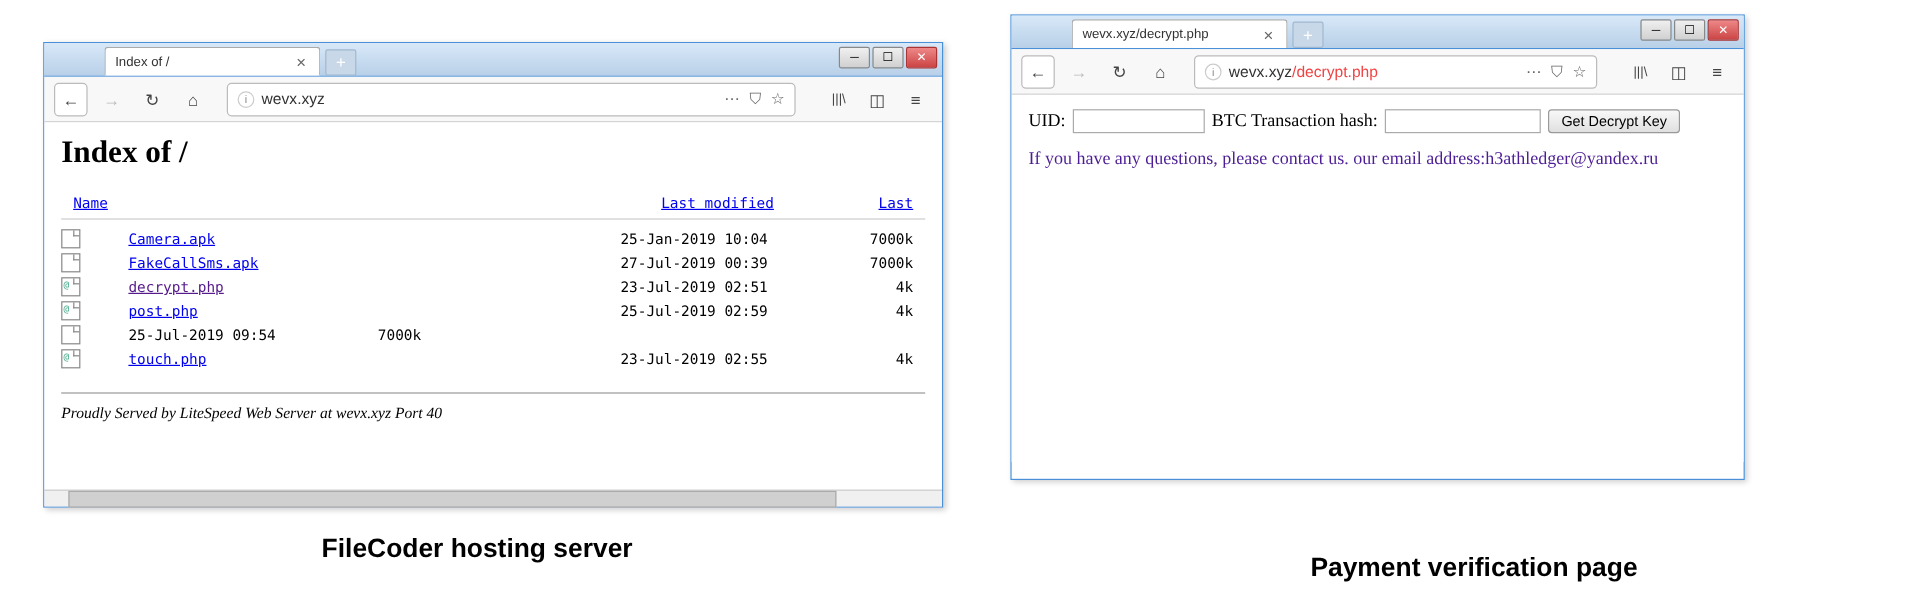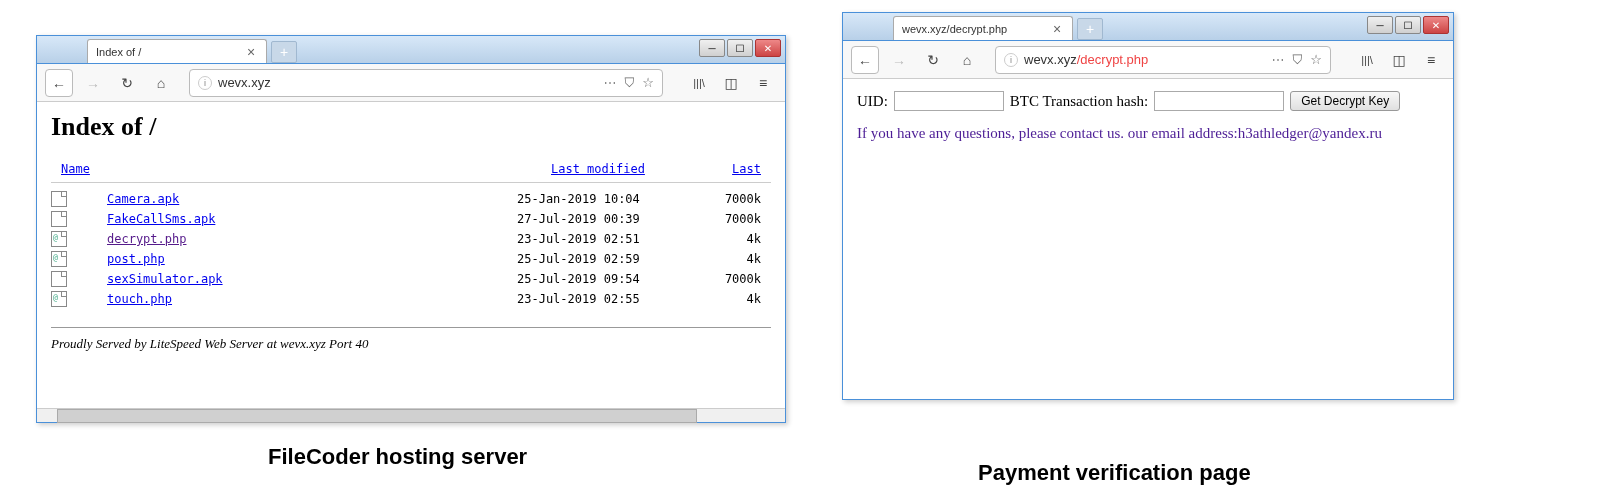--- a/index.html
+++ b/index.html
@@ -41,21 +41,21 @@
     hr.sep { margin: 8px 0; border: none; border-top: 1px solid #999; }
     .footer-text { font-family: "Times New Roman", serif; font-style: italic; font-size: 13px; }
     .scrollbar-h { position: absolute; bottom: 0; left: 0; right: 0; height: 14px; background: #f0f0f0; border-top: 1px solid #ccc; display: flex; }
     .scroll-thumb { background: #d0d0d0; border: 1px solid #aaa; height: 14px; }
     .form-row { display: flex; align-items: center; gap: 6px; font-family: "Times New Roman", serif; font-size: 15px; padding: 2px 0; }
     .form-row input[type="text"] { border: 1px solid #aaa; height: 20px; font-size: 12px; padding: 0 3px; }
     .form-btn { background: linear-gradient(to bottom,#f8f8f8,#e0e0e0); border: 1px solid #999; border-radius: 3px; padding: 2px 10px; font-size: 12px; }
     .contact-text { font-family: "Times New Roman", serif; color: #4c1d95; font-size: 15px; margin-top: 12px; }
     .caption { position: absolute; font-weight: bold; font-size: 22px; }
     .caption-left { left: 268px; top: 444px; }
-    .caption-right { left: 978px; top: 460px; }
+    .caption-right { left: 1092px; top: 460px; }
   </style>
 </head>
 <body>
 
 <div class="window window-left">
   <div class="titlebar">
     <div class="tab">
       <span class="tab-title">Index of /</span>
       <span class="tab-close">×</span>
     </div>
@@ -123,21 +123,20 @@
             <span class="corner"></span>
           </span>
           <span class="col-name"><a href="#" class="">post.php</a></span>
           <span class="col-mod">25-Jul-2019 02:59</span>
           <span class="col-size">4k</span>
         </div>
         <div class="list-row">
           <span class="file-icon">
             <span class="corner"></span>
           </span>
-          <span class="col-name"><a href="#" class="">sexSimulator.apk</a></span>
           <span class="col-mod">25-Jul-2019 09:54</span>
           <span class="col-size">7000k</span>
         </div>
         <div class="list-row">
           <span class="file-icon php">
             <span class="corner"></span>
           </span>
           <span class="col-name"><a href="#" class="">touch.php</a></span>
           <span class="col-mod">23-Jul-2019 02:55</span>
           <span class="col-size">4k</span>

